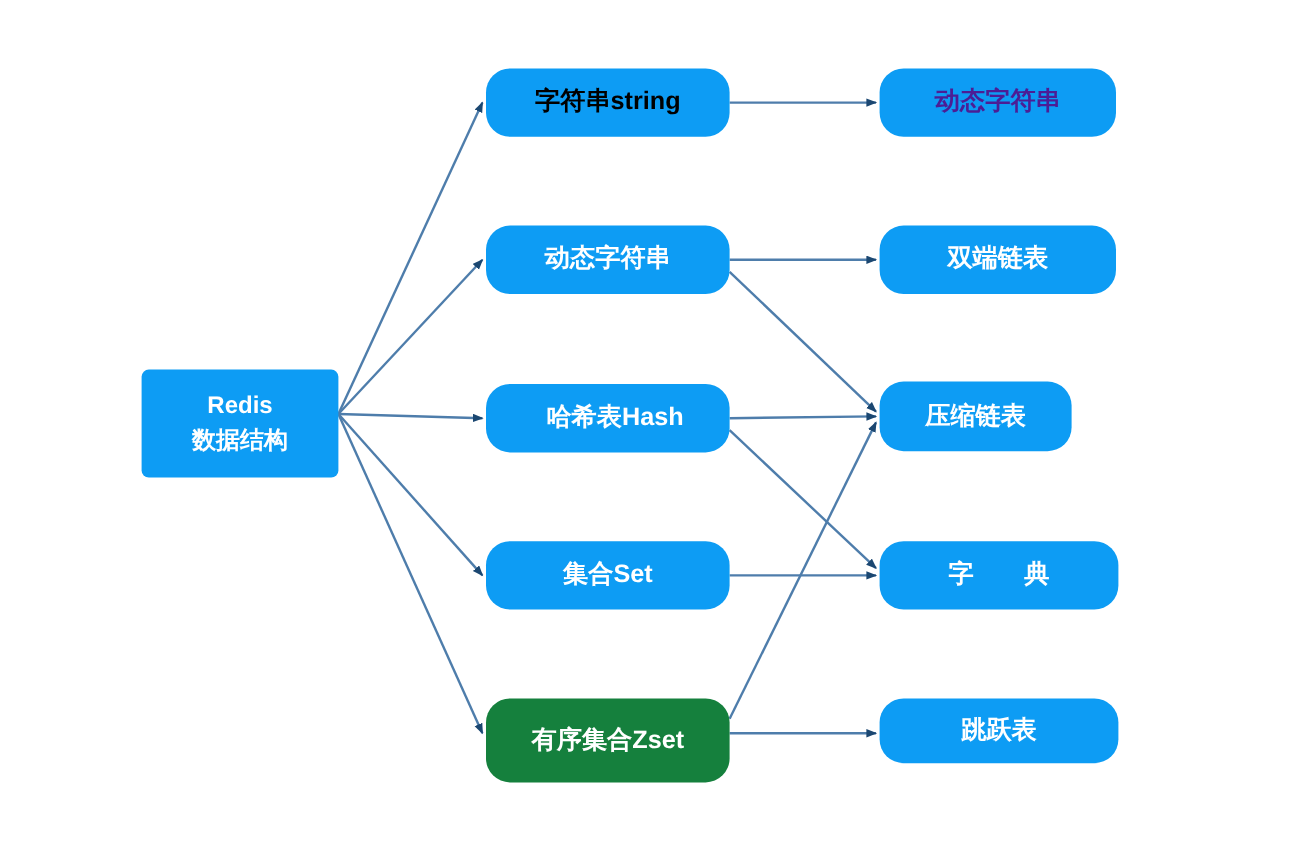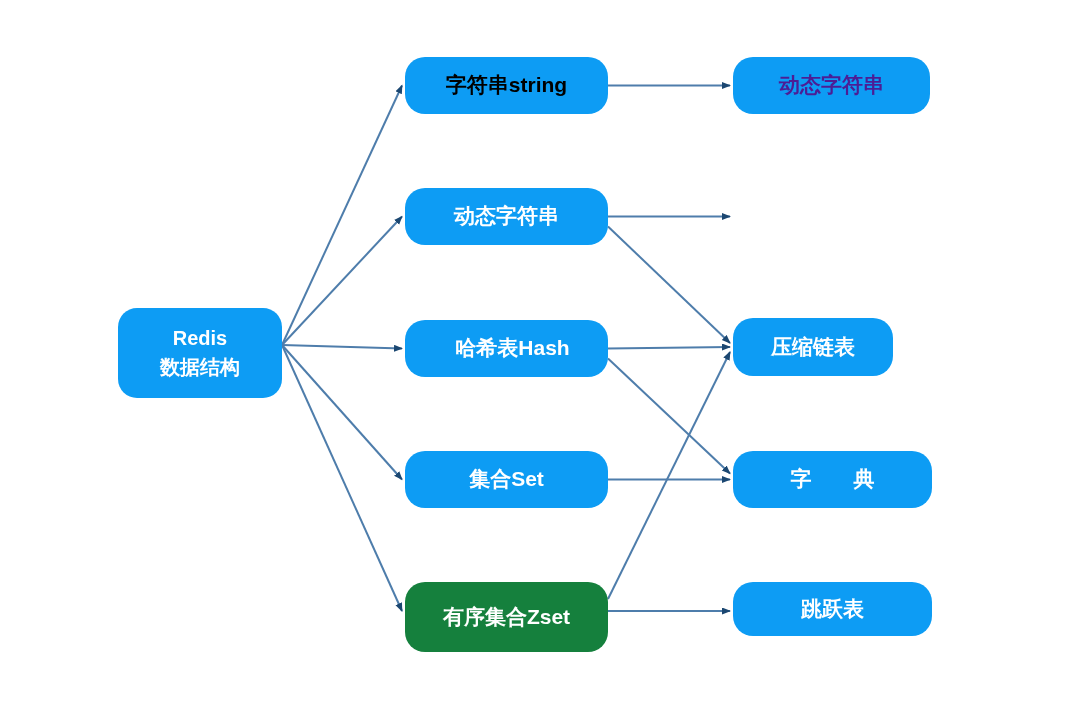--- a/index.html
+++ b/index.html
@@ -31,21 +31,21 @@
     align-items: center;
     justify-content: center;
     font-weight: bold;
     font-size: 21px;
     line-height: 1.45;
     text-align: center;
     white-space: pre;
     box-sizing: border-box;
   }
   .node.root {
-    border-radius: 19px;
+    border-radius: 6px;
     font-size: 20px;
   }
 </style>
 </head>
 <body>
 
 <div class="stage" style="background: rgb(255, 255, 255);">
   <svg class="edges" id="edges" viewBox="0 0 1080 703">
     <defs>
       <marker id="arrow" markerWidth="10" markerHeight="8" refX="8" refY="3.5" orient="auto" markerUnits="userSpaceOnUse">
@@ -66,16 +66,17 @@
       <line x1="608" y1="599" x2="730" y2="352" stroke="#4e7dab" stroke-width="2" marker-end="url(#arrow)"></line>
       <line x1="608" y1="611" x2="730" y2="611" stroke="#4e7dab" stroke-width="2" marker-end="url(#arrow)"></line>
     </svg>
 <div class="node root" style="left: 118px; top: 308px; width: 164px; height: 90px; background: rgb(13, 156, 244); color: rgb(255, 255, 255);"><div>Redis</div><div>数据结构</div></div>
     <div class="node" style="left: 405px; top: 57px; width: 203px; height: 57px; background: rgb(13, 156, 244); color: #000000;"><div>字符串string</div></div>
     <div class="node" style="left: 405px; top: 188px; width: 203px; height: 57px; background: rgb(13, 156, 244); color: rgb(255, 255, 255);"><div>动态字符串</div></div>
     <div class="node" style="left: 405px; top: 320px; width: 203px; height: 57px; background: rgb(13, 156, 244); color: rgb(255, 255, 255); padding-left: 12px;"><div>哈希表Hash</div></div>
     <div class="node" style="left: 405px; top: 451px; width: 203px; height: 57px; background: rgb(13, 156, 244); color: rgb(255, 255, 255);"><div>集合Set</div></div>
     <div class="node" style="left: 405px; top: 582px; width: 203px; height: 70px; background: #15803d; color: rgb(255, 255, 255);"><div>有序集合Zset</div></div>
     <div class="node" style="left: 733px; top: 57px; width: 197px; height: 57px; background: rgb(13, 156, 244); color: #4c1d95;"><div>动态字符串</div></div>
+    <div class="node" style="left: 733px; top: 188px; width: 197px; height: 57px; background: rgb(13, 156, 244); color: rgb(255, 255, 255);"><div>双端链表</div></div>
     <div class="node" style="left: 733px; top: 318px; width: 160px; height: 58px; background: rgb(13, 156, 244); color: rgb(255, 255, 255);"><div>压缩链表</div></div>
     <div class="node" style="left: 733px; top: 451px; width: 199px; height: 57px; background: rgb(13, 156, 244); color: rgb(255, 255, 255);"><div>字　　典</div></div>
     <div class="node" style="left: 733px; top: 582px; width: 199px; height: 54px; background: rgb(13, 156, 244); color: rgb(255, 255, 255);"><div>跳跃表</div></div>
   </div>
 
 </body></html>

